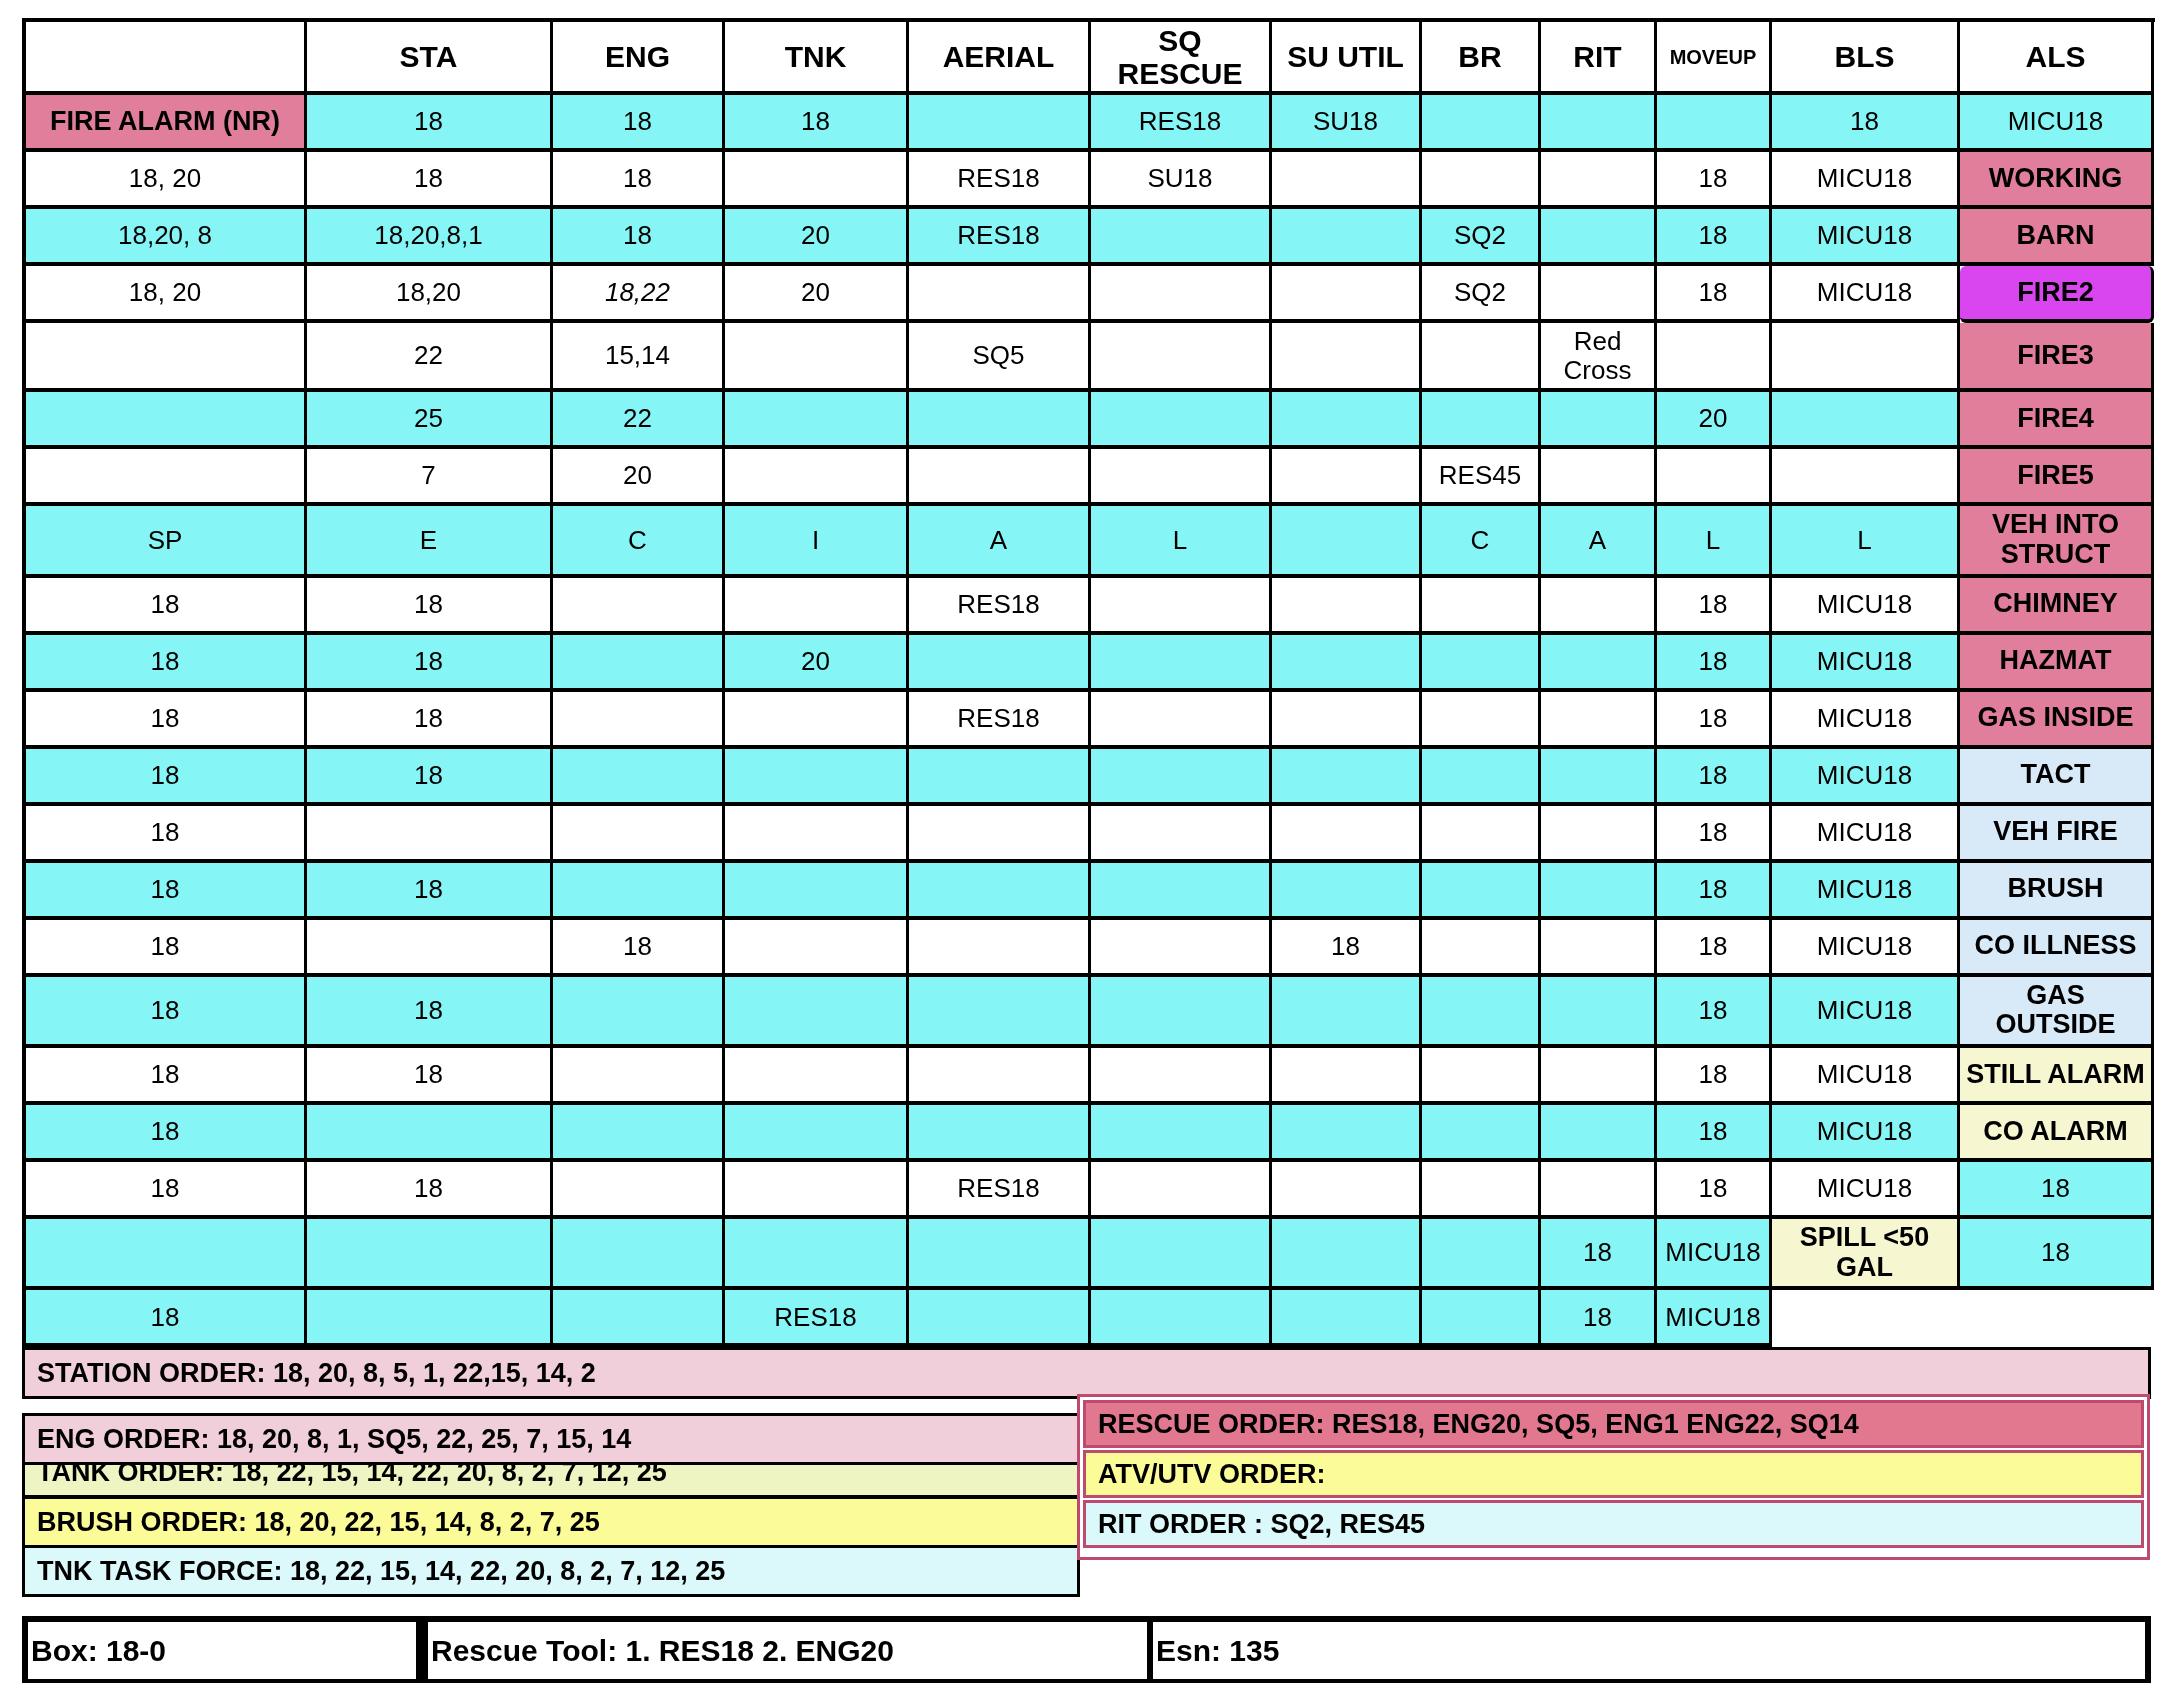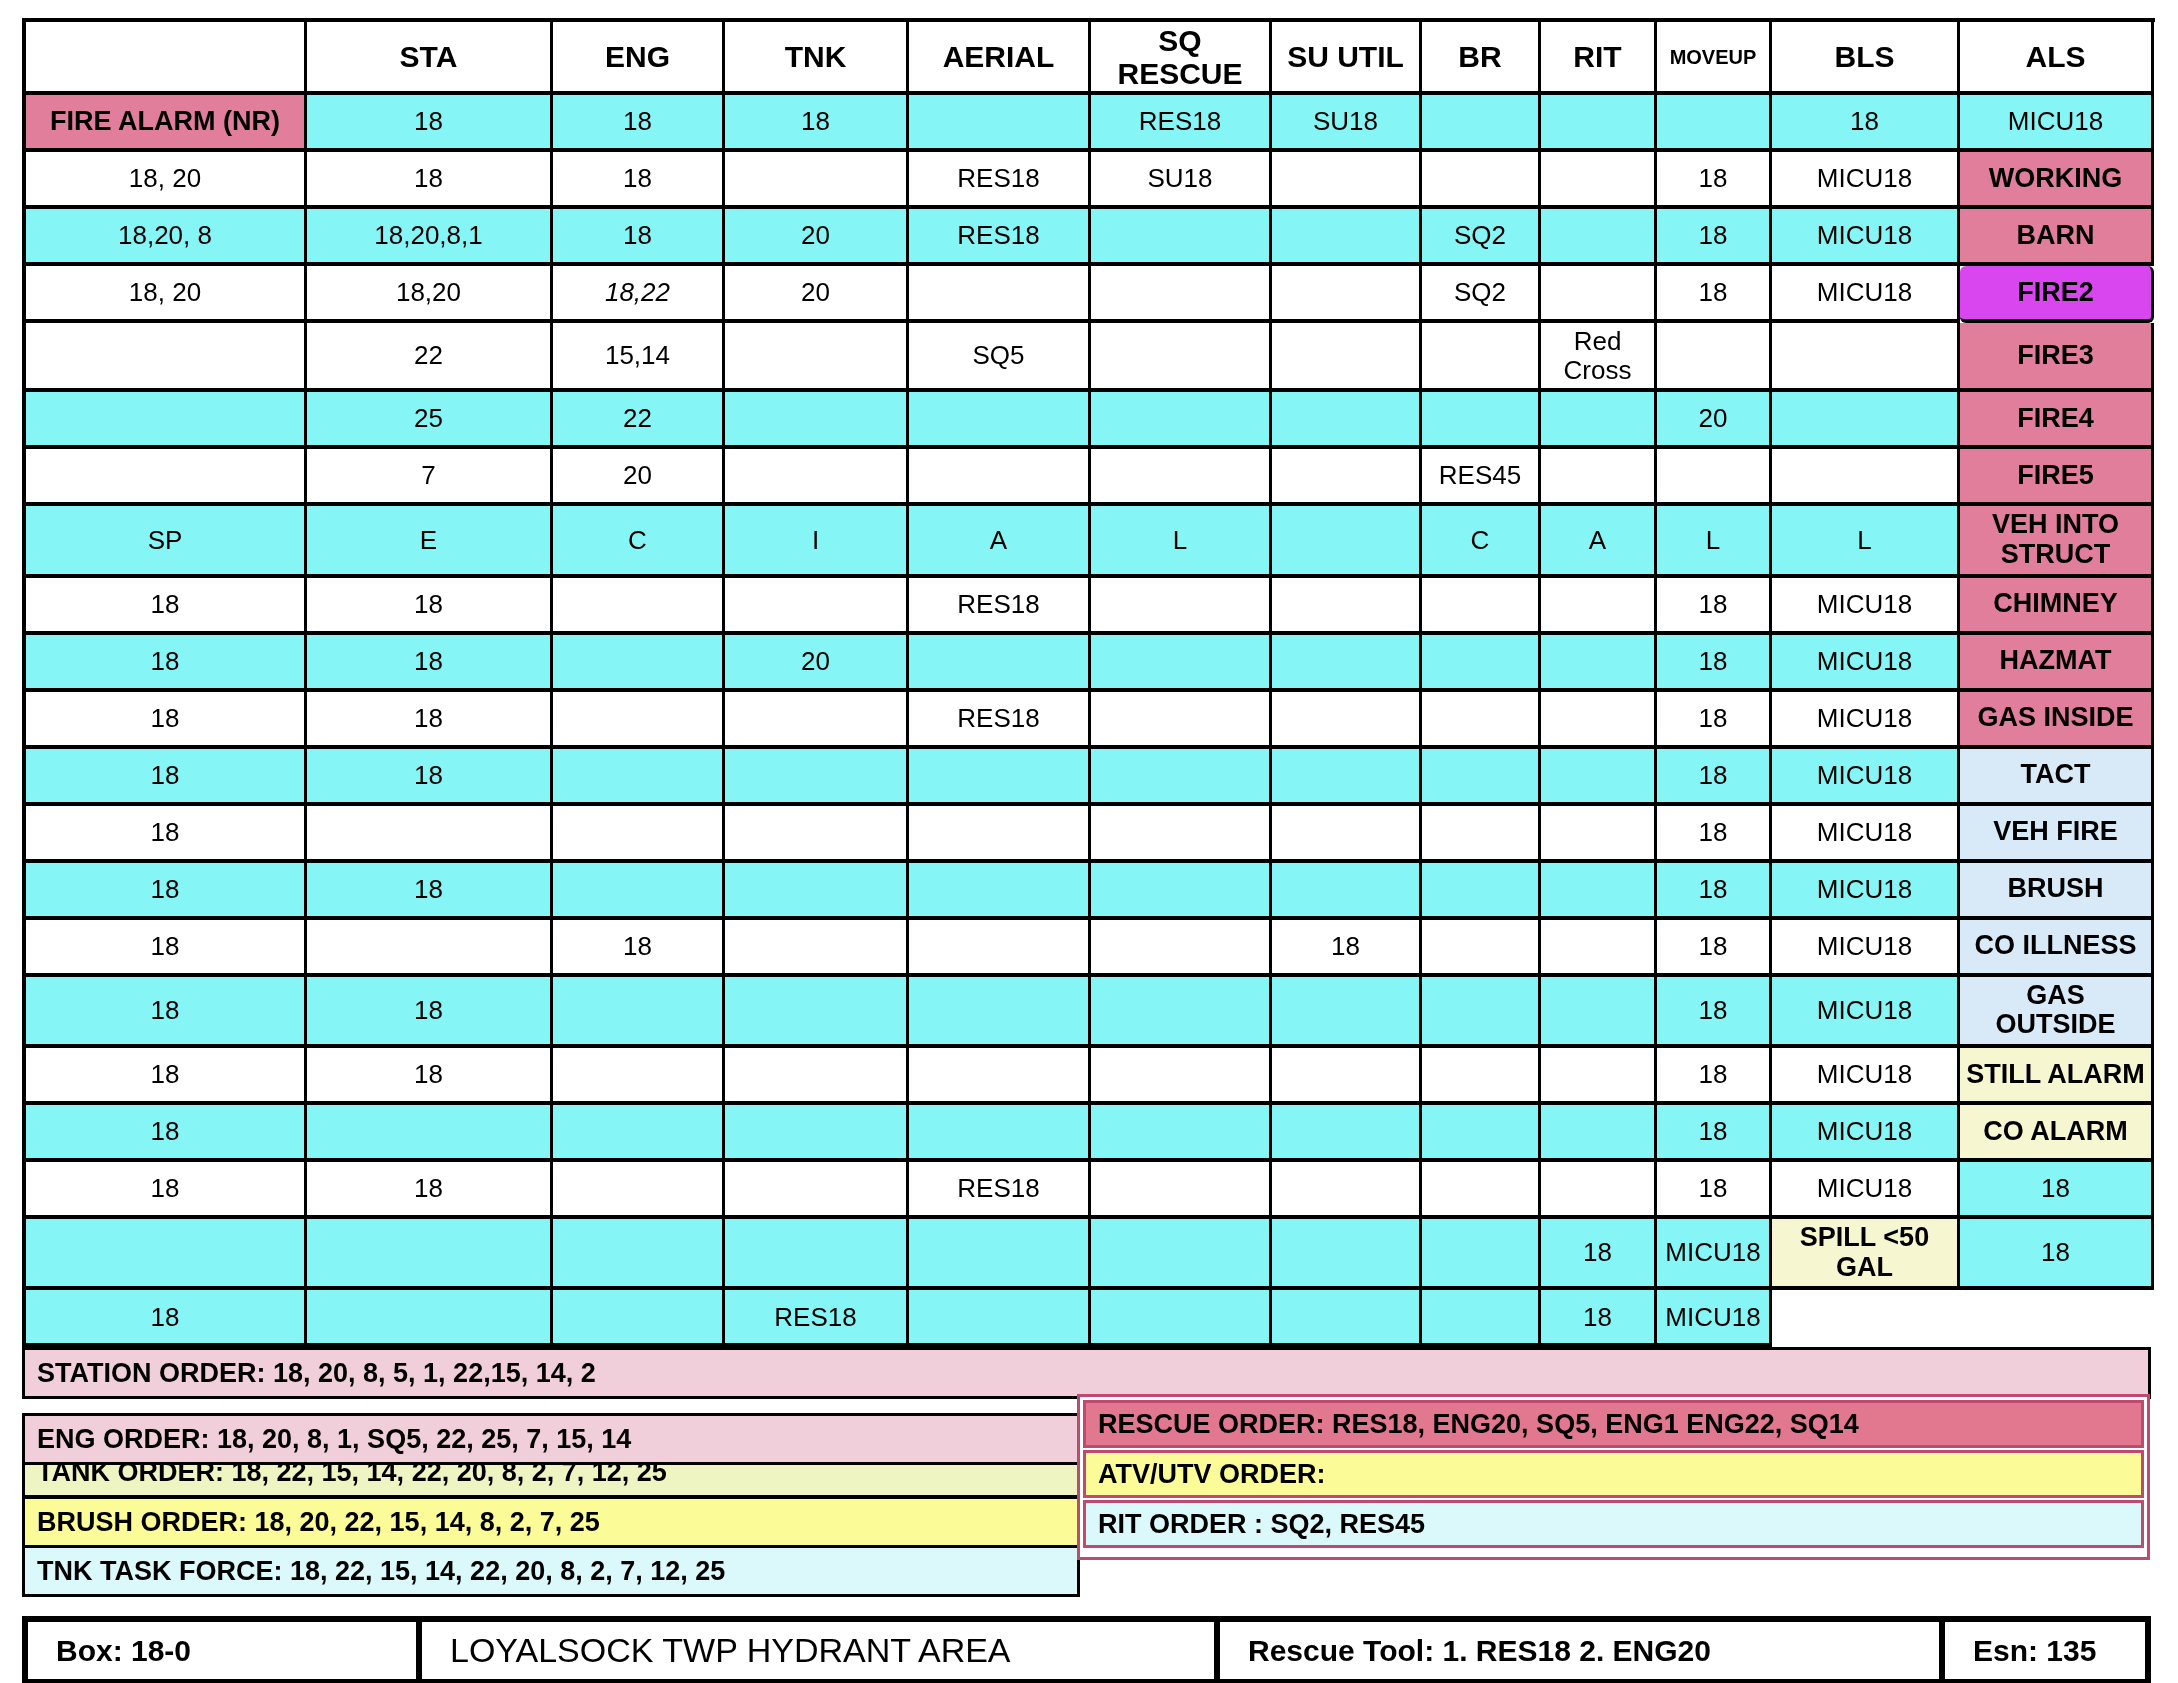--- a/index.html
+++ b/index.html
@@ -82,21 +82,21 @@
     box-sizing:border-box;
     margin-top:14px;
     width:2129px;height:69px;
     border:6px solid #000;
     display:flex;
     background:#fff;
   }
   .bb-sec{
     box-sizing:border-box;
     display:flex;align-items:center;
-    padding-left:28px;
+    padding-left:3px;
     white-space:nowrap;
   }
   .bb-box{width:394px;border-right:6px solid #000;font-weight:bold;font-size:30px;}
   .bb-title{width:792px;font-size:34px;font-weight:normal;}
   .bb-rescue{width:725px;border-left:6px solid #000;font-weight:bold;font-size:30px;}
   .bb-esn{flex:1;border-left:6px solid #000;font-weight:bold;font-size:30px;}
 </style>
 </head>
 <body>
 
@@ -376,20 +376,19 @@
         <div class="frow full" style="background: rgb(240, 207, 219); top: 0px;">STATION ORDER: 18, 20, 8, 5, 1, 22,15, 14, 2</div>
       <div class="fright" id="footer-right">
           <div class="fbox" style="background: rgb(225, 120, 144);">RESCUE ORDER: RES18, ENG20, SQ5, ENG1 ENG22, SQ14</div>
           <div class="fbox" style="background: rgb(251, 251, 151);">ATV/UTV ORDER:</div>
           <div class="fbox" style="background: rgb(219, 248, 251);">RIT ORDER : SQ2, RES45</div>
         </div>
     </div>
 
     <div class="bottombar">
       <div class="bb-sec bb-box">Box: 18-0</div>
-      <div class="bb-sec bb-title">LOYALSOCK TWP HYDRANT AREA</div>
       <div class="bb-sec bb-rescue">Rescue Tool: 1. RES18  2. ENG20</div>
       <div class="bb-sec bb-esn">Esn: 135</div>
     </div>
 
   </div>
 </div>
 
 
 </body></html>

